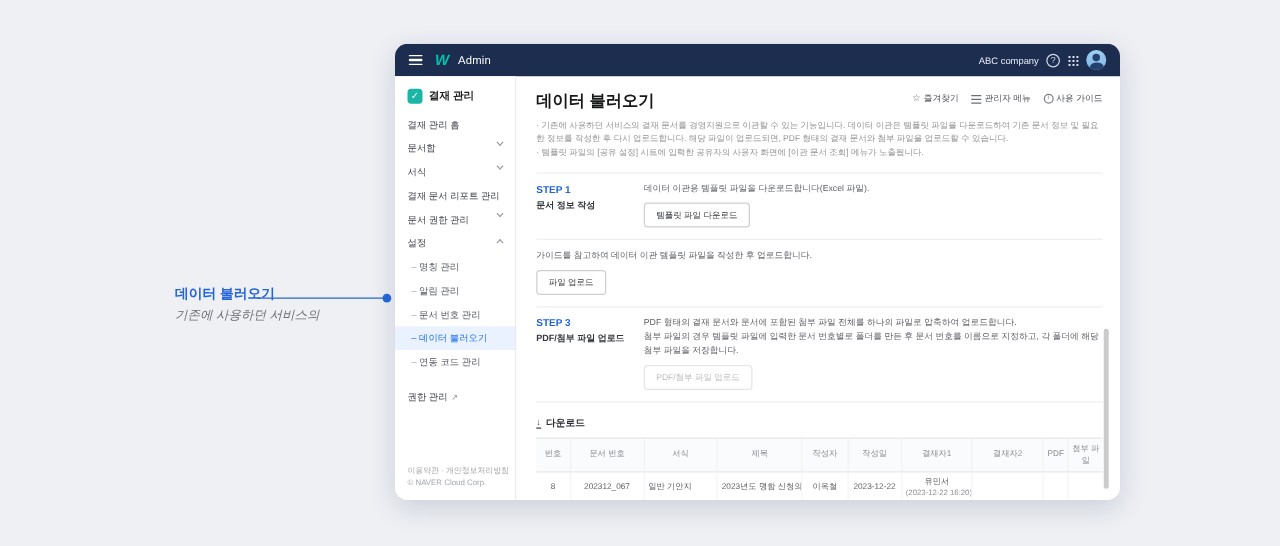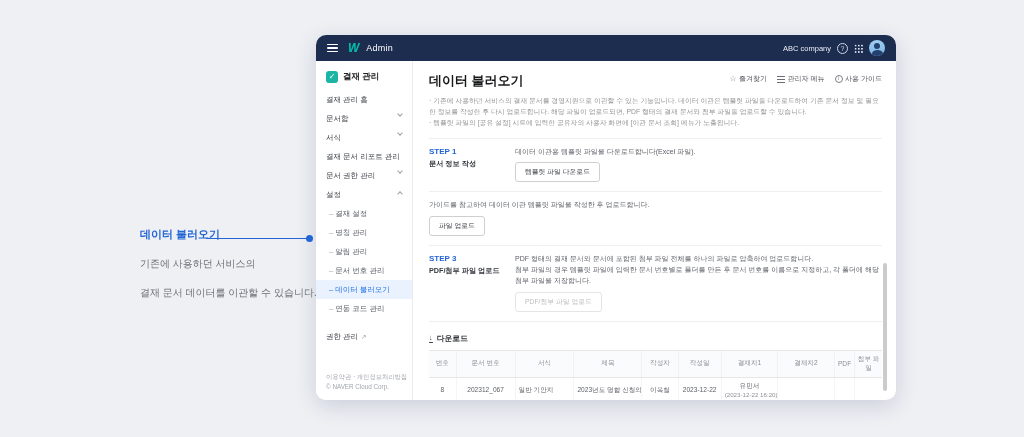--- a/index.html
+++ b/index.html
@@ -7,21 +7,21 @@
   body {
     font-family:"Liberation Sans","DejaVu Sans",sans-serif;
     background:#eef0f4; position:relative; overflow:hidden;
   }
 
   
   .annotation { position:absolute; left:140px; top:227px; width:200px; z-index:20; }
   .ann-title { font-size:11px; font-weight:bold; color:#2465d6; }
   .ann-connector { position:absolute; left:206px; top:238px; width:104px; height:0; border-top:1.5px solid #2465d6; z-index:20; }
   .ann-dot { position:absolute; left:306px; top:234.5px; width:7px; height:7px; border-radius:50%; background:#2465d6; z-index:21; }
-  .ann-text { font-size:10px; color:#6b6f76; line-height:1.5; margin-top:14px; }
+  .ann-text { font-size:10px; color:#6b6f76; line-height:1.5; margin-top:3px;font-style:italic; }
 
   
   .window { position:absolute; left:316px; top:35px; width:580px; height:365px;
     background:#fff; border-radius:10px; overflow:hidden;
     box-shadow:0 6px 22px rgba(25,39,80,.16); }
 
   
   .topbar { height:26px; background:#1d2d50; display:flex; align-items:center; padding:0 11px; gap:7px; }
   .hamburger { width:11px; height:8px; display:flex; flex-direction:column; justify-content:space-between; cursor:pointer; }
   .hamburger i { display:block; height:1.4px; background:#fff; border-radius:1px; }
@@ -100,21 +100,20 @@
   .sub-time { font-size:6.2px; color:#8e9196; }
 
   .scroll-thumb { position:absolute; right:9px; top:228px; width:4px; height:128px; background:#cbcbcb; border-radius:2px; }
 </style>
 </head>
 <body>
 
 <div class="annotation">
   <div class="ann-title">데이터 불러오기</div>
   <div class="ann-text">기존에 사용하던 서비스의</div>
-  <div class="ann-text">결재 문서 데이터를 이관할 수 있습니다.</div>
 </div>
 <div class="ann-connector"></div>
 <div class="ann-dot"></div>
 
 <div class="window">
 
   <div class="topbar">
     <div class="hamburger">
         <i></i>
         <i></i>
@@ -152,21 +151,20 @@
         <span>결재 문서 리포트 관리</span>
       </div>
       <div class="menu-item">
         <span>문서 권한 관리</span>
         <span class="chev down"></span>
       </div>
       <div class="menu-item">
         <span>설정</span>
         <span class="chev up"></span>
       </div>
-      <div class="sub-item">결재 설정</div>
       <div class="sub-item">명칭 관리</div>
       <div class="sub-item">알림 관리</div>
       <div class="sub-item">문서 번호 관리</div>
       <div class="sub-item selected">데이터 불러오기</div>
       <div class="sub-item">연동 코드 관리</div>
       <div class="ext-item">
         <span>권한 관리</span>
         <span class="ext-icon">↗</span>
       </div>
       <div class="sb-footer">

